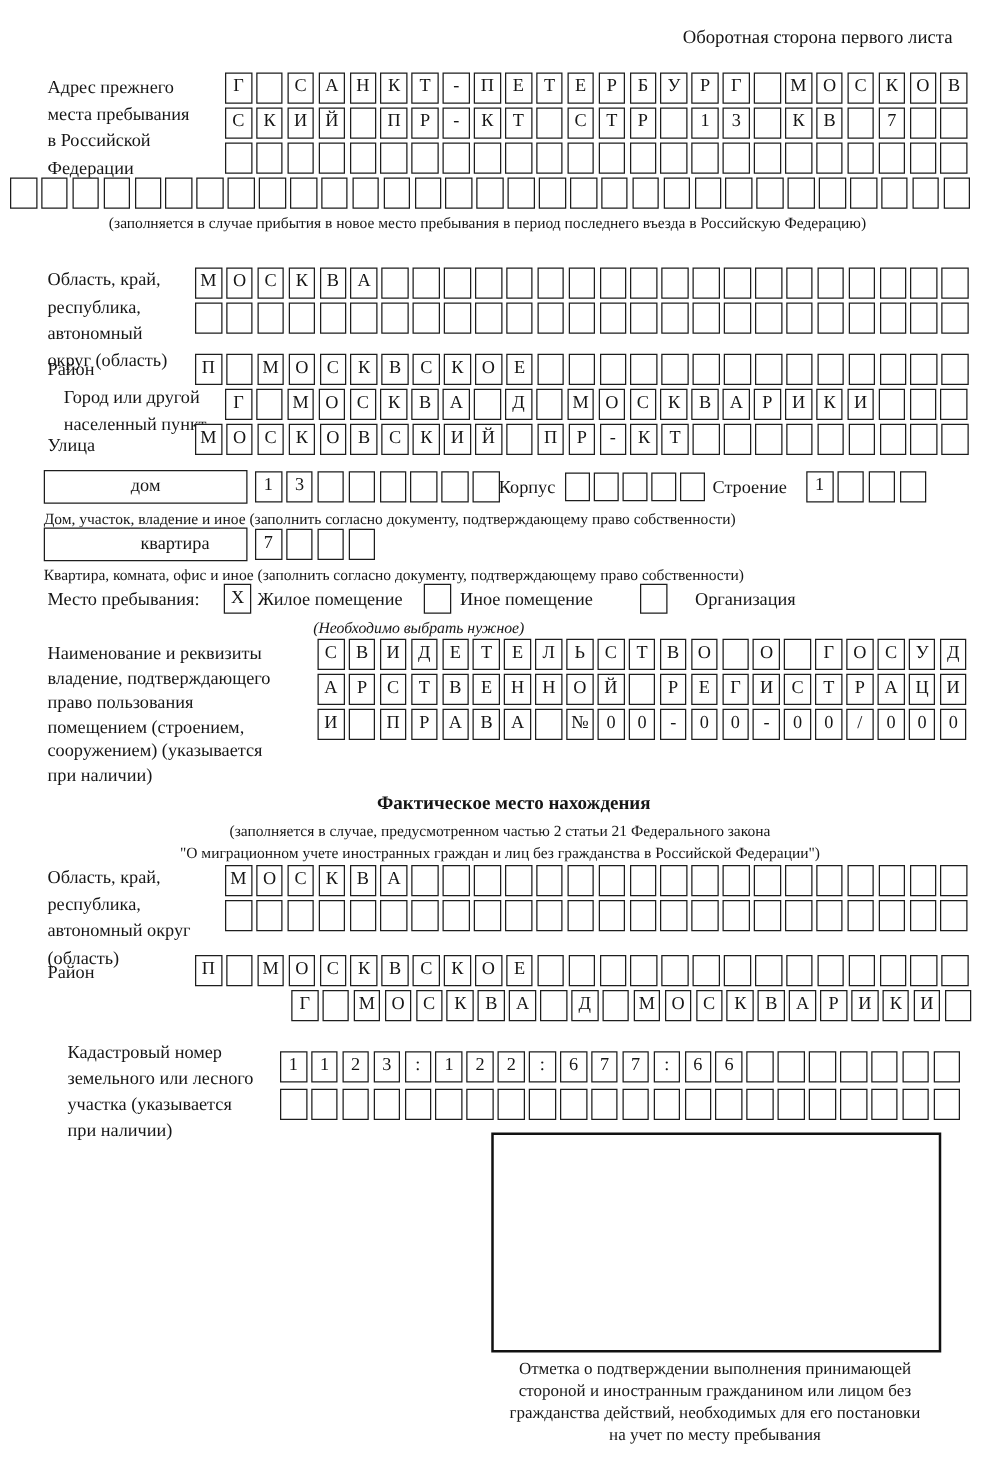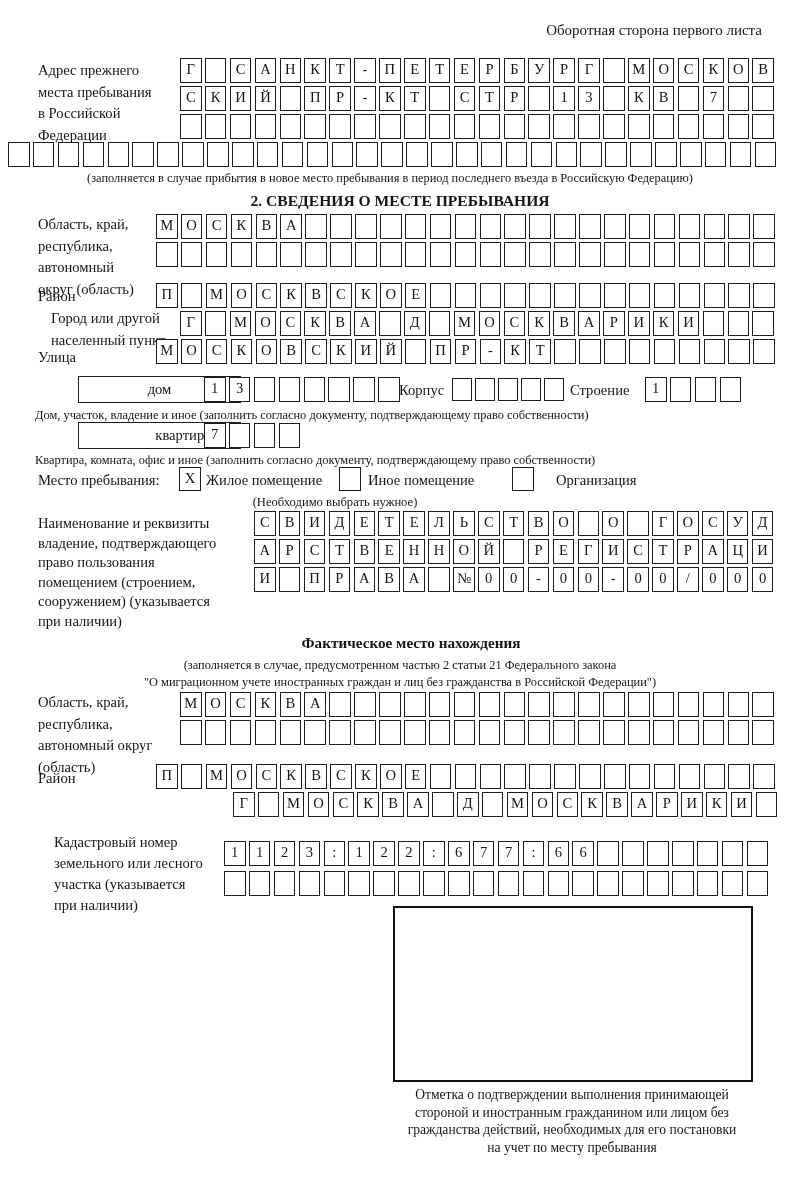--- a/index.html
+++ b/index.html
@@ -13,21 +13,21 @@
   .bold{font-weight:bold;}
   .cellrow{position:absolute;white-space:nowrap;}
   .cell{
     display:inline-block;box-sizing:border-box;width:21.5px;height:25px;
     border:1.6px solid #1d1d1d;margin-right:3.4px;text-align:center;
     line-height:21.5px;font-size:14.6px;vertical-align:top;background:#fff;
   }
   .cellrow.small .cell{width:20px;height:23px;margin-right:3px;}
   .boxlbl{
     position:absolute;box-sizing:border-box;border:1.6px solid #1d1d1d;
-    text-align:center;font-size:14.6px;line-height:24px;background:#fff;margin-left:43px;
+    text-align:center;font-size:14.6px;line-height:24px;background:#fff;
   }
   .chk{
     position:absolute;box-sizing:border-box;width:22px;height:24px;
     border:1.6px solid #1d1d1d;text-align:center;line-height:21px;
     font-size:14.6px;background:#fff;
   }
   .stampbox{position:absolute;border:2px solid #111;background:#fff;}
   .note{position:absolute;font-size:12.6px;}
 </style>
 </head>
@@ -40,21 +40,20 @@
 в Российской
 Федерации</div>
 
   <div class="lbl" style="left:440px;top:20px;width:322px;text-align:right;font-size:15px;">Оборотная сторона первого листа</div>
   <div class="cellrow" style="left:180px;top:58px;"><span class="cell">Г</span><span class="cell"></span><span class="cell">С</span><span class="cell">А</span><span class="cell">Н</span><span class="cell">К</span><span class="cell">Т</span><span class="cell">-</span><span class="cell">П</span><span class="cell">Е</span><span class="cell">Т</span><span class="cell">Е</span><span class="cell">Р</span><span class="cell">Б</span><span class="cell">У</span><span class="cell">Р</span><span class="cell">Г</span><span class="cell"></span><span class="cell">М</span><span class="cell">О</span><span class="cell">С</span><span class="cell">К</span><span class="cell">О</span><span class="cell">В</span></div>
   <div class="cellrow" style="left:180px;top:86px;"><span class="cell">С</span><span class="cell">К</span><span class="cell">И</span><span class="cell">Й</span><span class="cell"></span><span class="cell">П</span><span class="cell">Р</span><span class="cell">-</span><span class="cell">К</span><span class="cell">Т</span><span class="cell"></span><span class="cell">С</span><span class="cell">Т</span><span class="cell">Р</span><span class="cell"></span><span class="cell">1</span><span class="cell">3</span><span class="cell"></span><span class="cell">К</span><span class="cell">В</span><span class="cell"></span><span class="cell">7</span><span class="cell"></span><span class="cell"></span></div>
   <div class="cellrow" style="left:180px;top:114px;"><span class="cell"></span><span class="cell"></span><span class="cell"></span><span class="cell"></span><span class="cell"></span><span class="cell"></span><span class="cell"></span><span class="cell"></span><span class="cell"></span><span class="cell"></span><span class="cell"></span><span class="cell"></span><span class="cell"></span><span class="cell"></span><span class="cell"></span><span class="cell"></span><span class="cell"></span><span class="cell"></span><span class="cell"></span><span class="cell"></span><span class="cell"></span><span class="cell"></span><span class="cell"></span><span class="cell"></span></div>
   <div class="cellrow" style="left:8px;top:142px;"><span class="cell"></span><span class="cell"></span><span class="cell"></span><span class="cell"></span><span class="cell"></span><span class="cell"></span><span class="cell"></span><span class="cell"></span><span class="cell"></span><span class="cell"></span><span class="cell"></span><span class="cell"></span><span class="cell"></span><span class="cell"></span><span class="cell"></span><span class="cell"></span><span class="cell"></span><span class="cell"></span><span class="cell"></span><span class="cell"></span><span class="cell"></span><span class="cell"></span><span class="cell"></span><span class="cell"></span><span class="cell"></span><span class="cell"></span><span class="cell"></span><span class="cell"></span><span class="cell"></span><span class="cell"></span><span class="cell"></span></div>
   <div class="cap center" style="left:0;top:171px;width:780px;">(заполняется в случае прибытия в новое место пребывания в период последнего въезда в Российскую Федерацию)</div>
 
-  <div class="lbl bold center" style="left:0;top:190px;width:800px;font-size:15.6px;">2. СВЕДЕНИЯ О МЕСТЕ ПРЕБЫВАНИЯ</div>
 
   <div class="lbl" style="left:38px;top:214px;width:120px;">Область, край,
 республика,
 автономный
 округ (область)</div>
   <div class="cellrow" style="left:156px;top:214px;"><span class="cell">М</span><span class="cell">О</span><span class="cell">С</span><span class="cell">К</span><span class="cell">В</span><span class="cell">А</span><span class="cell"></span><span class="cell"></span><span class="cell"></span><span class="cell"></span><span class="cell"></span><span class="cell"></span><span class="cell"></span><span class="cell"></span><span class="cell"></span><span class="cell"></span><span class="cell"></span><span class="cell"></span><span class="cell"></span><span class="cell"></span><span class="cell"></span><span class="cell"></span><span class="cell"></span><span class="cell"></span><span class="cell"></span></div>
   <div class="cellrow" style="left:156px;top:242px;"><span class="cell"></span><span class="cell"></span><span class="cell"></span><span class="cell"></span><span class="cell"></span><span class="cell"></span><span class="cell"></span><span class="cell"></span><span class="cell"></span><span class="cell"></span><span class="cell"></span><span class="cell"></span><span class="cell"></span><span class="cell"></span><span class="cell"></span><span class="cell"></span><span class="cell"></span><span class="cell"></span><span class="cell"></span><span class="cell"></span><span class="cell"></span><span class="cell"></span><span class="cell"></span><span class="cell"></span><span class="cell"></span></div>
 
   <div class="lbl" style="left:38px;top:286px;">Район</div>
   <div class="cellrow" style="left:156px;top:283px;"><span class="cell">П</span><span class="cell"></span><span class="cell">М</span><span class="cell">О</span><span class="cell">С</span><span class="cell">К</span><span class="cell">В</span><span class="cell">С</span><span class="cell">К</span><span class="cell">О</span><span class="cell">Е</span><span class="cell"></span><span class="cell"></span><span class="cell"></span><span class="cell"></span><span class="cell"></span><span class="cell"></span><span class="cell"></span><span class="cell"></span><span class="cell"></span><span class="cell"></span><span class="cell"></span><span class="cell"></span><span class="cell"></span><span class="cell"></span></div>
@@ -78,21 +77,21 @@
   <div class="cellrow" style="left:204px;top:423px;"><span class="cell">7</span><span class="cell"></span><span class="cell"></span><span class="cell"></span></div>
   <div class="cap" style="left:35px;top:453px;width:740px;">Квартира, комната, офис и иное (заполнить согласно документу, подтверждающему право собственности)</div>
 
   <div class="lbl" style="left:38px;top:470px;">Место пребывания:</div>
   <div class="chk" style="left:179px;top:467px;">X</div>
   <div class="lbl" style="left:206px;top:470px;">Жилое помещение</div>
   <div class="chk" style="left:339px;top:467px;"></div>
   <div class="lbl" style="left:368px;top:470px;">Иное помещение</div>
   <div class="chk" style="left:512px;top:467px;"></div>
   <div class="lbl" style="left:556px;top:470px;">Организация</div>
-  <div class="note center" style="left:150px;top:495px;width:370px;">(Необходимо выбрать нужное)</div>
+  <div class="note center" style="left:150px;top:495px;width:370px;font-style:italic;">(Необходимо выбрать нужное)</div>
 
   <div class="lbl" style="left:38px;top:514px;width:215px;line-height:19.6px;">Наименование и реквизиты
 владение, подтверждающего
 право пользования
 помещением (строением,
 сооружением) (указывается
 при наличии)</div>
   <div class="cellrow" style="left:254px;top:511px;"><span class="cell">С</span><span class="cell">В</span><span class="cell">И</span><span class="cell">Д</span><span class="cell">Е</span><span class="cell">Т</span><span class="cell">Е</span><span class="cell">Л</span><span class="cell">Ь</span><span class="cell">С</span><span class="cell">Т</span><span class="cell">В</span><span class="cell">О</span><span class="cell"></span><span class="cell">О</span><span class="cell"></span><span class="cell">Г</span><span class="cell">О</span><span class="cell">С</span><span class="cell">У</span><span class="cell">Д</span></div>
   <div class="cellrow" style="left:254px;top:539px;"><span class="cell">А</span><span class="cell">Р</span><span class="cell">С</span><span class="cell">Т</span><span class="cell">В</span><span class="cell">Е</span><span class="cell">Н</span><span class="cell">Н</span><span class="cell">О</span><span class="cell">Й</span><span class="cell"></span><span class="cell">Р</span><span class="cell">Е</span><span class="cell">Г</span><span class="cell">И</span><span class="cell">С</span><span class="cell">Т</span><span class="cell">Р</span><span class="cell">А</span><span class="cell">Ц</span><span class="cell">И</span></div>
   <div class="cellrow" style="left:254px;top:567px;"><span class="cell">И</span><span class="cell"></span><span class="cell">П</span><span class="cell">Р</span><span class="cell">А</span><span class="cell">В</span><span class="cell">А</span><span class="cell"></span><span class="cell">№</span><span class="cell">0</span><span class="cell">0</span><span class="cell">-</span><span class="cell">0</span><span class="cell">0</span><span class="cell">-</span><span class="cell">0</span><span class="cell">0</span><span class="cell">/</span><span class="cell">0</span><span class="cell">0</span><span class="cell">0</span></div>

